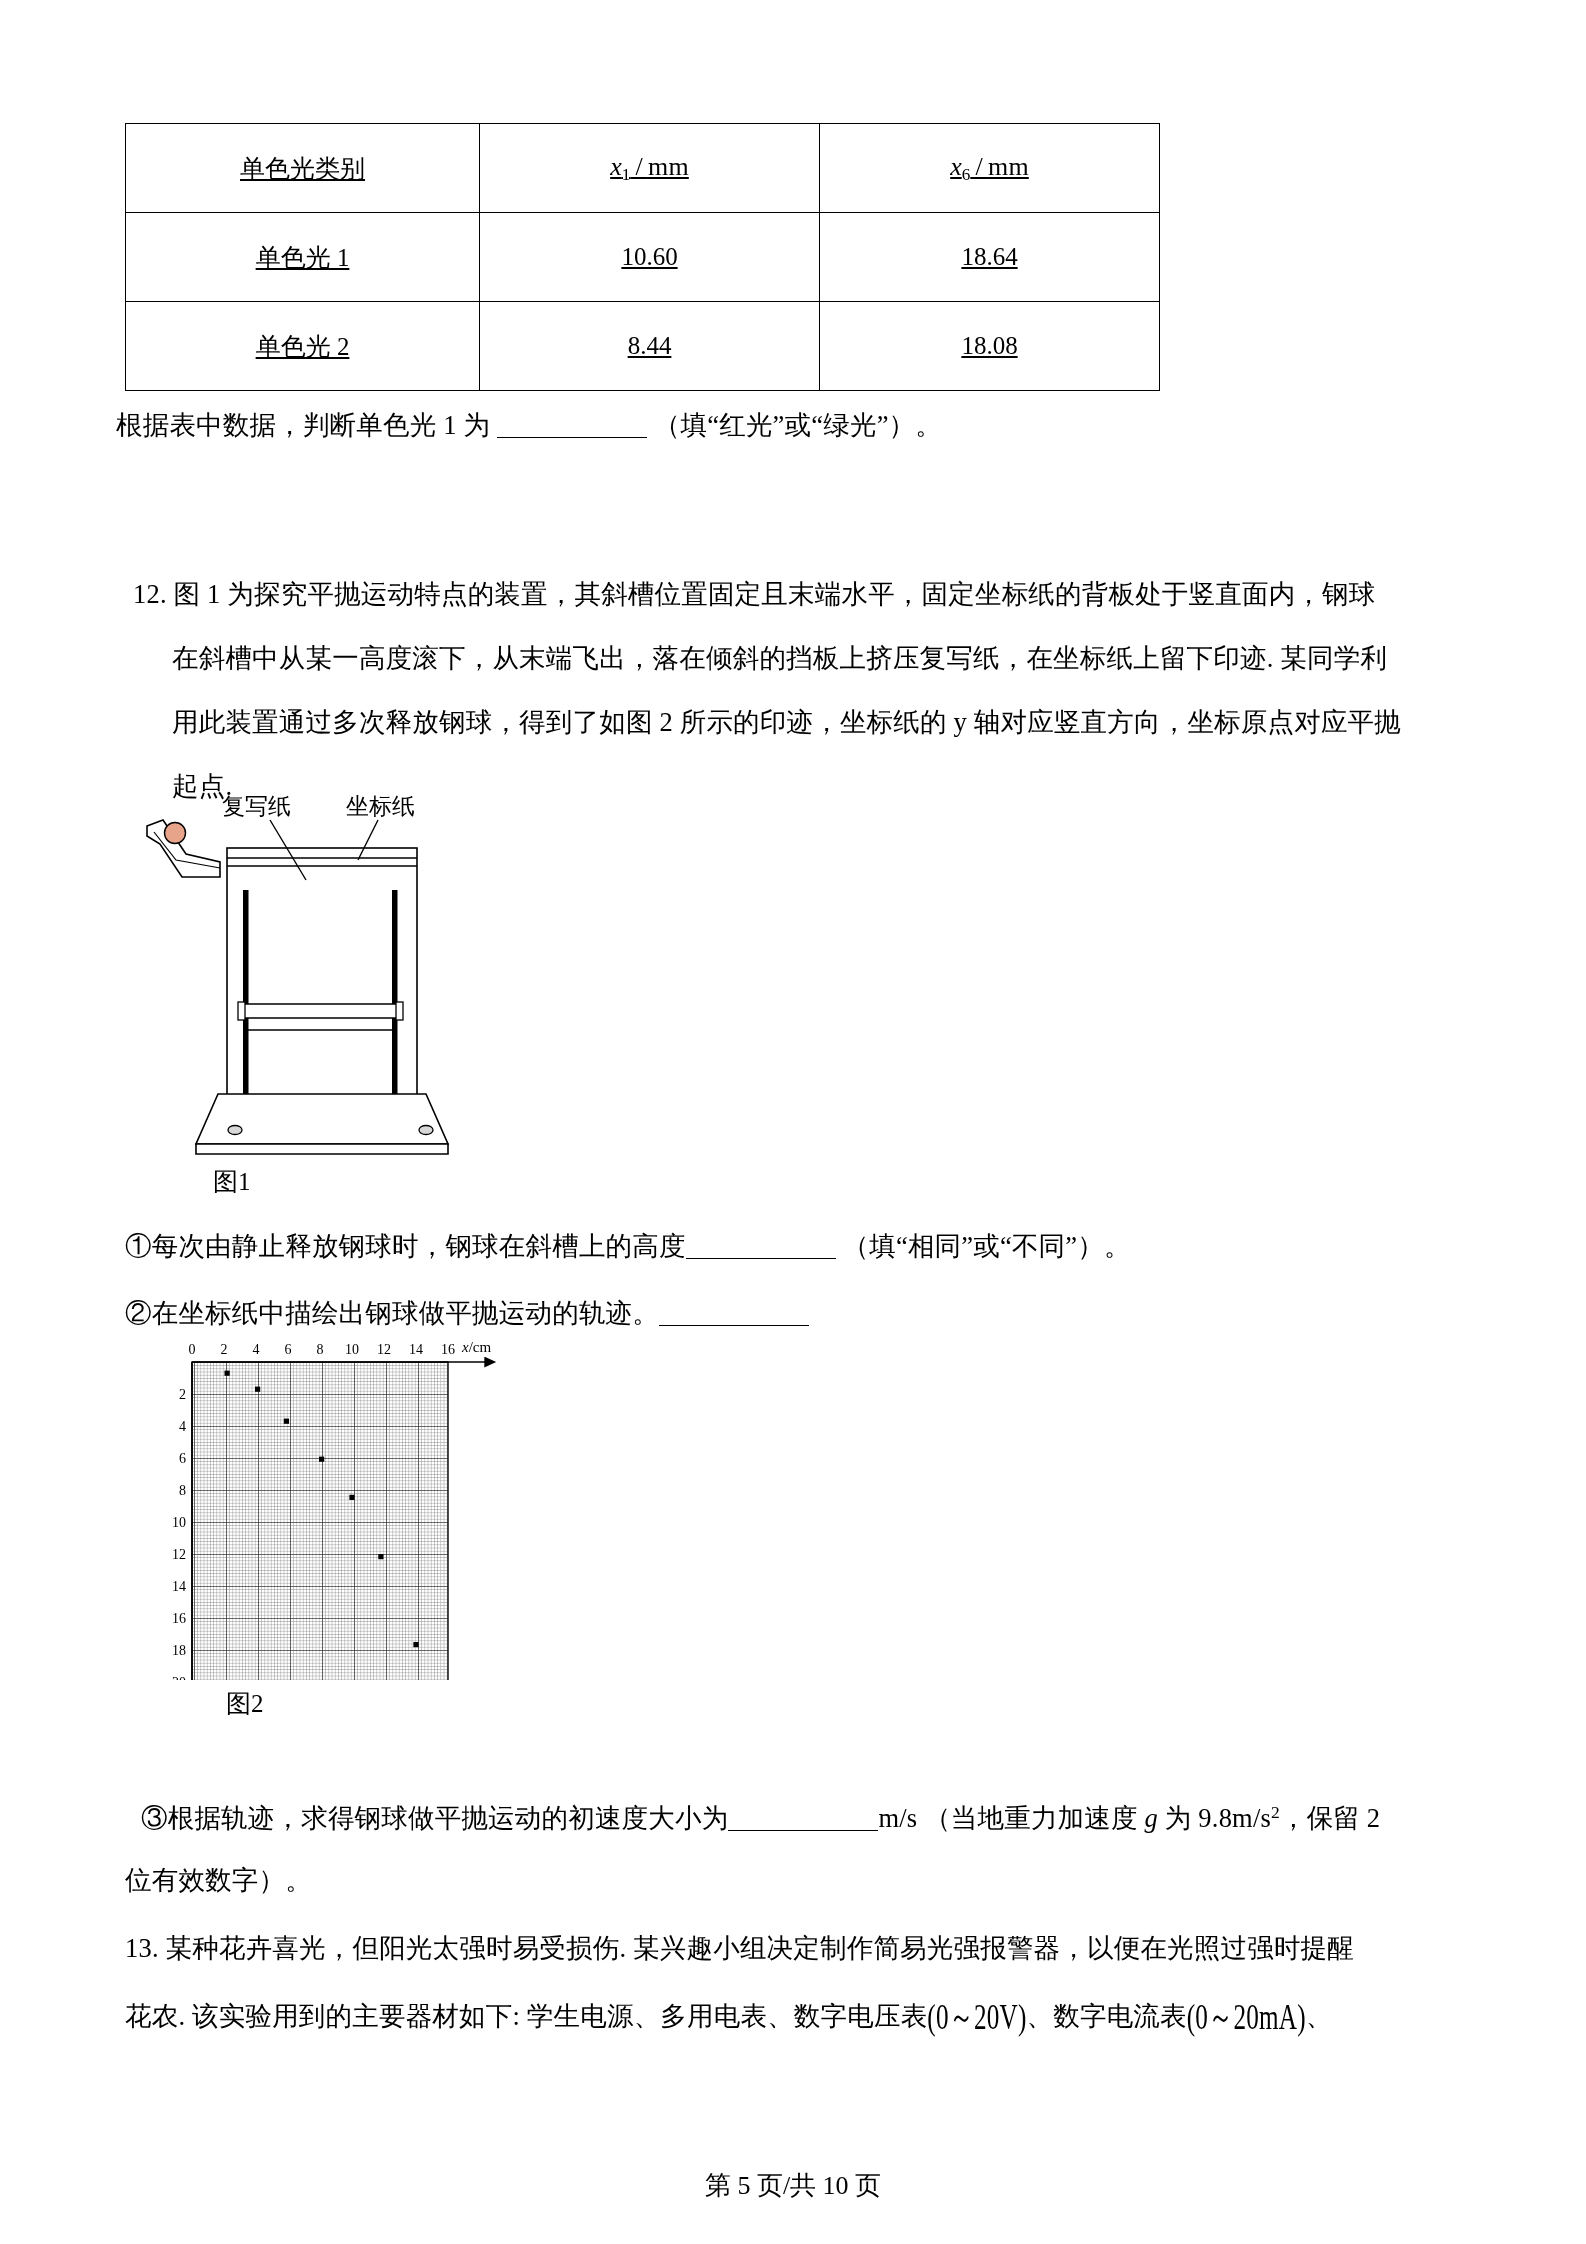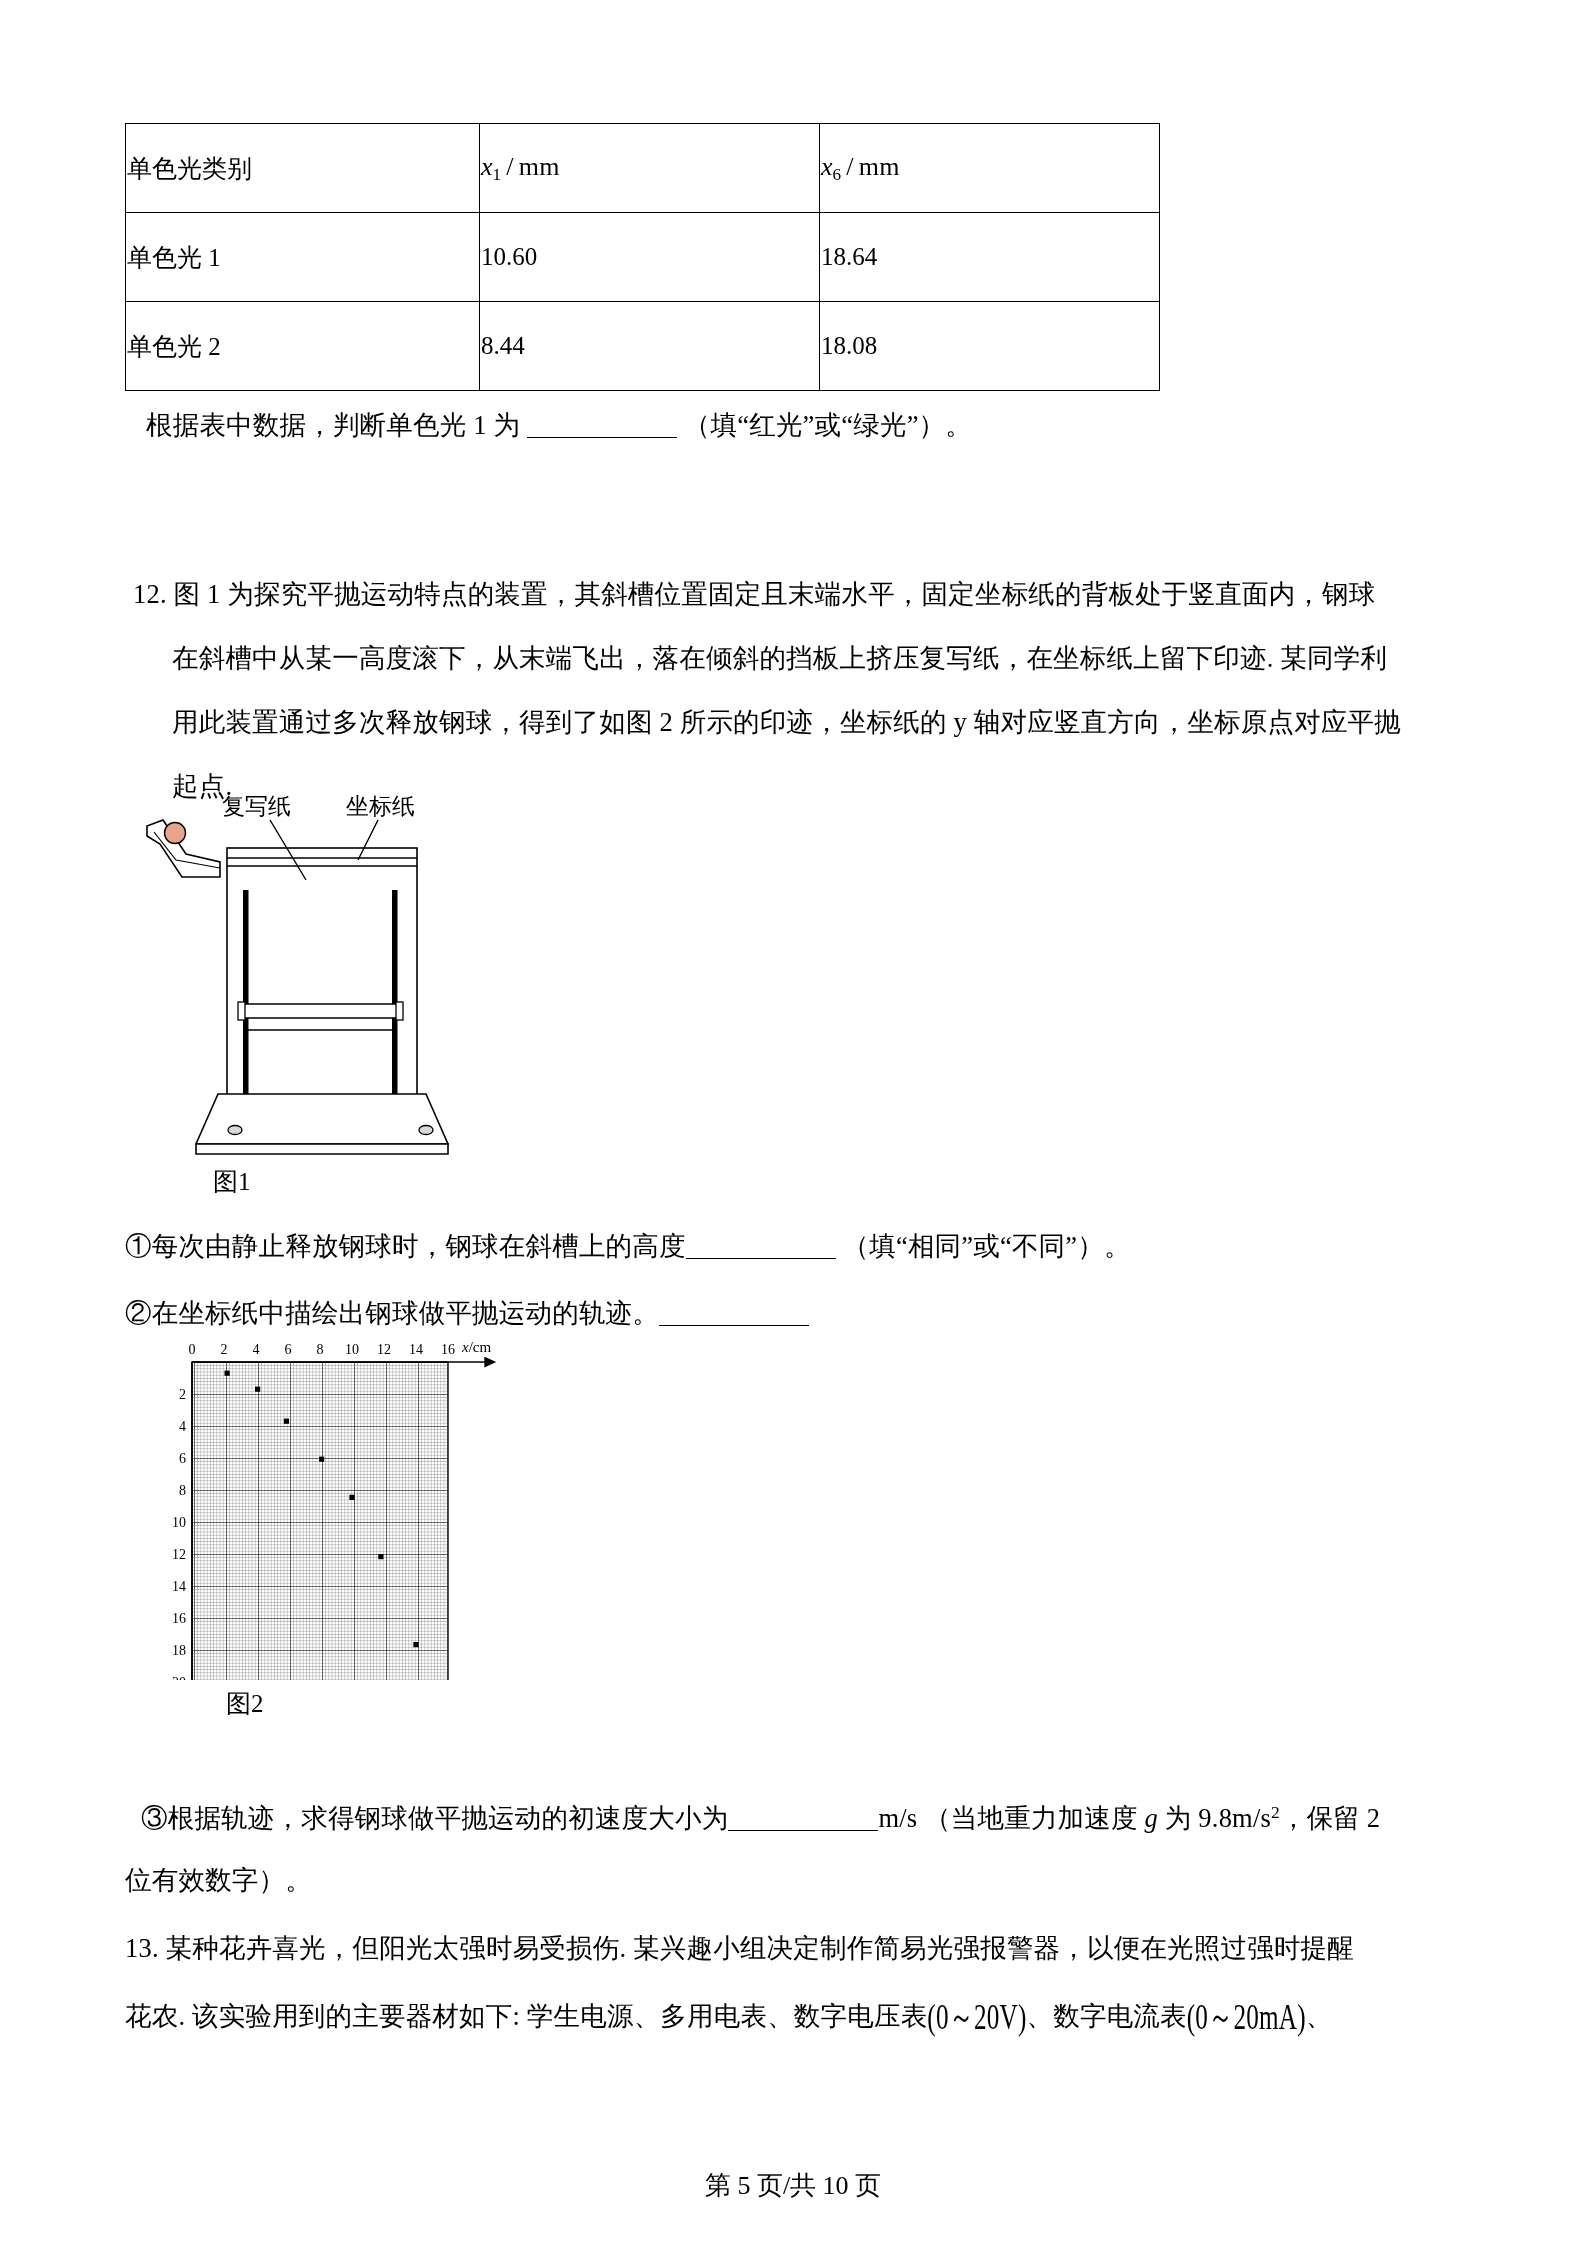--- a/index.html
+++ b/index.html
@@ -27,24 +27,25 @@
     width: 1034px;
   }
   table.data-table {
     border-collapse: collapse;
     width: 100%;
     table-layout: fixed;
   }
   table.data-table td {
     border: 1.6px solid #000;
     height: 86px;
-    text-align: left;
+    text-align: center;
     vertical-align: middle;
     font-size: 25px;
     font-family: "Liberation Serif", "DejaVu Serif", serif;
+    text-decoration: underline;
   }
   table.data-table col.c1 { width: 354px; }
   table.data-table col.c2 { width: 340px; }
   table.data-table col.c3 { width: 340px; }
   .hdr-math {
     font-size: 26px;
   }
   .hdr-math i {
     font-style: italic;
     font-family: "Liberation Serif", "DejaVu Serif", serif;
@@ -150,21 +151,21 @@
         </tr>
         <tr>
           <td>单色光 2</td>
           <td>8.44</td>
           <td>18.08</td>
         </tr>
       </tbody>
     </table>
   </div>
 
-  <div class="para" style="left:146px; top:393px;">
+  <div class="para" style="left:116px; top:393px;">
     <span>根据表中数据，判断单色光 1 为</span>
     <span class="blank-line" style="width:150px;"></span>
     <span>（填“红光”或“绿光”）。</span>
   </div>
 
   <div class="para" style="left:133px; top:562px;">12. 图 1 为探究平抛运动特点的装置，其斜槽位置固定且末端水平，固定坐标纸的背板处于竖直面内，钢球</div>
   <div class="para" style="left:172px; top:626px;">在斜槽中从某一高度滚下，从末端飞出，落在倾斜的挡板上挤压复写纸，在坐标纸上留下印迹. 某同学利</div>
   <div class="para" style="left:172px; top:690px;">用此装置通过多次释放钢球，得到了如图 2 所示的印迹，坐标纸的 y 轴对应竖直方向，坐标原点对应平抛</div>
   <div class="para" style="left:172px; top:754px;">起点.</div>
 

